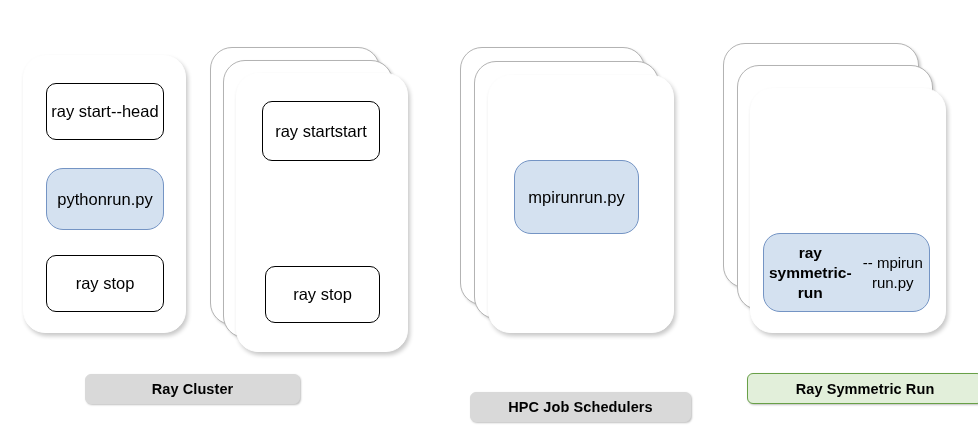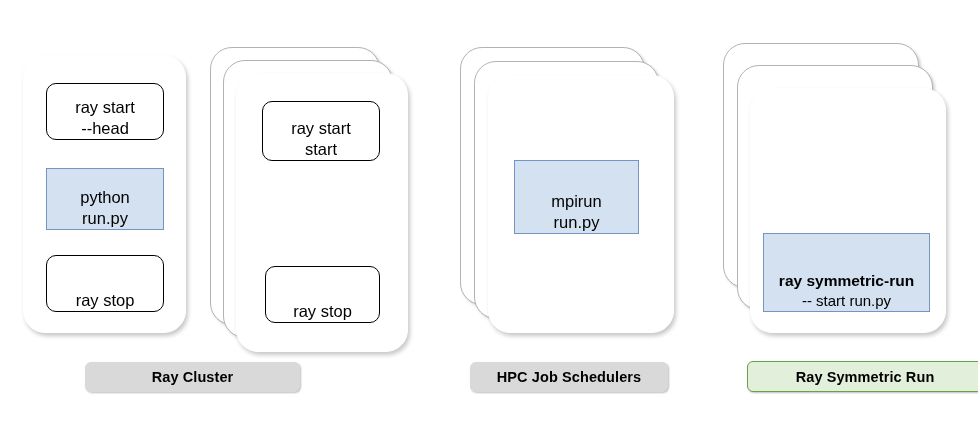--- a/index.html
+++ b/index.html
@@ -32,36 +32,36 @@
   .card.front {
     border-color: #ffffff;
     box-shadow: 2px 3px 4px rgba(0,0,0,0.22);
   }
 
   
   .cmd {
     position: absolute;
     box-sizing: border-box;
     display: flex;
-    flex-direction: column;
+    flex-direction: row;
     align-items: center;
-    justify-content: flex-end;
+    justify-content: center;
     text-align: center;
     font-size: 16.5px;
     line-height: 21px;
     border-radius: 10px;
     background: #ffffff;
     border: 1.6px solid #000000;
     color: #000000;
     white-space: pre-line;
   }
   .cmd.blue {
     background: #d4e1f0;
     border: 1.4px solid #7494c4;
-    border-radius: 0;
+    border-radius: 17px;
   }
   .cmd .line1 { display: block; }
   .cmd .line2 { display: block; }
   .cmd.two-tone .line1 {
     font-weight: bold;
     font-size: 15.5px;
     line-height: 20px;
   }
   .cmd.two-tone .line2 {
     font-weight: normal;
@@ -77,20 +77,21 @@
     align-items: center;
     justify-content: center;
     font-size: 14.5px;
     font-weight: bold;
     letter-spacing: 0.1px;
     border-radius: 6px;
     background: #d9d9d9;
     border: 1px solid #d9d9d9;
     color: #000000;
     box-shadow: 1px 1px 2px rgba(0,0,0,0.25);
+    margin-top: 12px;
   }
   .chip.green {
     background: #e2efda;
     border: 1.6px solid #68a047;
   }
 </style>
 </head>
 <body>
 
 <div id="canvas">
@@ -130,30 +131,30 @@
 
   <div class="card" style="left:460px; top:47px; width:185px; height:258px;"></div>
   <div class="card" style="left:474px; top:61px; width:185px; height:258px;"></div>
   <div class="card front" style="left:488px; top:75px; width:186px; height:258px;"></div>
 
   <div class="cmd blue" style="left:514px; top:160px; width:125px; height:74px;">
     <span class="line1">mpirun</span>
     <span class="line2">run.py</span>
   </div>
 
-  <div class="chip" style="left:470px; top:362px; width:198px; height:30px;">
+  <div class="chip" style="left:470px; top:380px; width:221px; height:30px;">
     <span>HPC Job Schedulers</span>
   </div>
 
   <div class="card" style="left:723px; top:43px; width:196px; height:245px;"></div>
   <div class="card" style="left:737px; top:65px; width:196px; height:245px;"></div>
   <div class="card front" style="left:750px; top:88px; width:196px; height:245px;"></div>
 
   <div class="cmd blue two-tone" style="left:763px; top:185px; width:167px; height:79px;margin-top:48px;">
     <span class="line1">ray symmetric-run</span>
-    <span class="line2">-- start run.py</span>
+    <span class="line2">-- mpirun run.py</span>
   </div>
 
   <div class="chip green" style="left:747px; top:361px; width:236px; height:31px;">
     <span>Ray Symmetric Run</span>
   </div>
 
 </div>
 
 </body></html>

